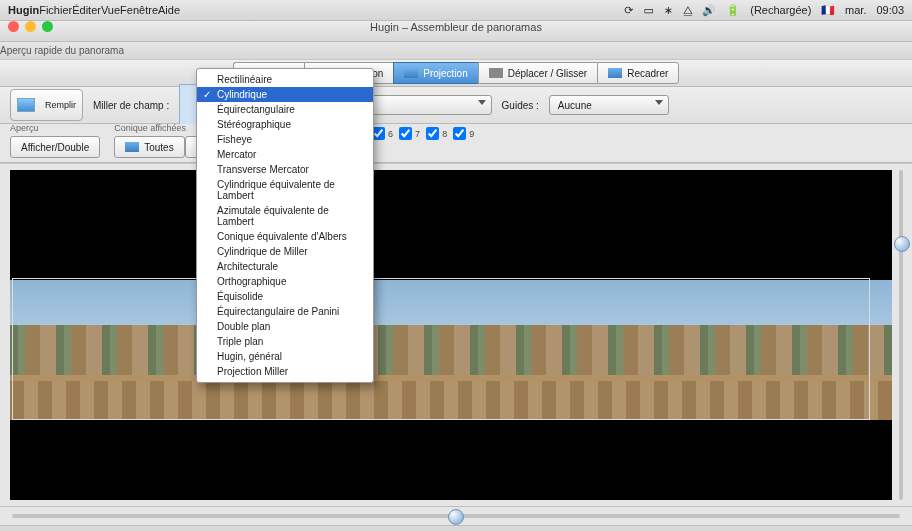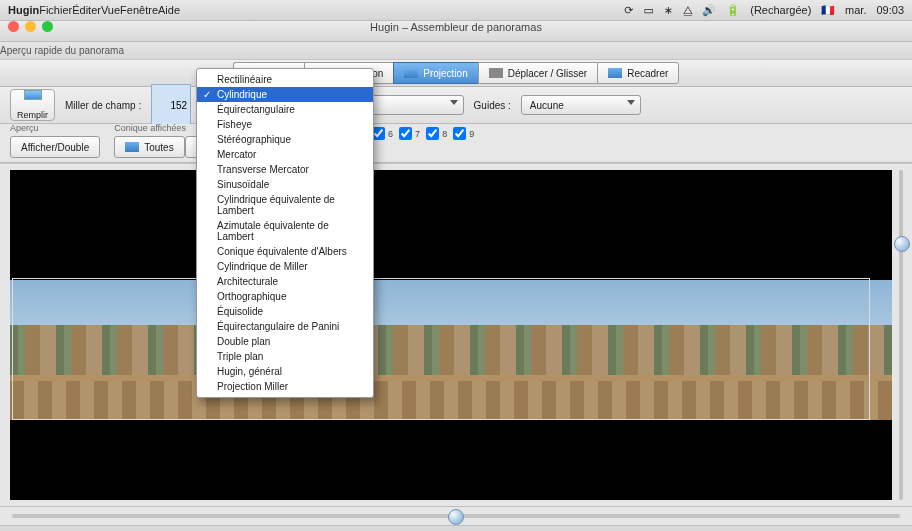--- a/index.html
+++ b/index.html
@@ -12,21 +12,21 @@
 .tl{width:11px;height:11px;border-radius:50%}
 .subtitle{height:17px;background:linear-gradient(#e6e6e6,#d8d8d8);display:flex;align-items:center;justify-content:flex-start;font-size:10px;color:#555;border-bottom:1px solid #c7c7c7}
 .tabbar{height:26px;background:linear-gradient(#f0f0f0,#dcdcdc);display:flex;align-items:center;justify-content:center;gap:0;border-bottom:1px solid #b8b8b8}
 .tab{display:flex;align-items:center;gap:5px;height:20px;padding:0 10px;border:1px solid #9a9a9a;background:linear-gradient(#fdfdfd,#e8e8e8);font-size:10px;border-right-width:0}
 .tab:first-child{border-top-left-radius:3px;border-bottom-left-radius:3px}
 .tab:last-child{border-right-width:1px;border-top-right-radius:3px;border-bottom-right-radius:3px}
 .tab.active{background:linear-gradient(#7db9f0,#4a8fd6);color:#fff;border-color:#356fa5}
 .tabicon{width:14px;height:10px;background:#888;display:inline-block}
 .tabicon.blue{background:linear-gradient(#6ab0ee,#3d7fc4)}
 .toolbar{height:36px;background:linear-gradient(#eee,#e0e0e0);display:flex;align-items:center;padding:0 10px;gap:10px;border-bottom:1px solid #bcbcbc;position:relative}
-.btn{display:flex;flex-direction:column;align-items:center;justify-content:flex-start;height:30px;padding:0 6px;border:1px solid #a8a8a8;border-radius:4px;background:linear-gradient(#fefefe,#e4e4e4);font-size:9px;gap:10px}
+.btn{display:flex;flex-direction:row;align-items:center;justify-content:flex-start;height:30px;padding:0 6px;border:1px solid #a8a8a8;border-radius:4px;background:linear-gradient(#fefefe,#e4e4e4);font-size:9px;gap:10px}
 .btn .ico{width:18px;height:14px;background:linear-gradient(#87c6ff,#4a8fd6);border:1px solid #7aa;box-sizing:border-box}
 .label{font-size:10px}
 input[type=text]{height:16px;width:32px;border:1px solid #8faed0;border-radius:0;font-size:10px;text-align:right;padding:12px 3px;background:#cfe2f6}
 .select{height:18px;border:1px solid #9a9a9a;border-radius:3px;background:linear-gradient(#fdfdfd,#e2e2e2);font-size:10px;padding:0 20px 0 8px;display:flex;align-items:center;position:relative}
 .select::after{content:"";position:absolute;right:5px;top:4px;width:0;height:0;border-left:4px solid transparent;border-right:4px solid transparent;border-top:5px solid #555}
 .secondrow{height:34px;display:flex;align-items:flex-end;padding:0 10px 4px;gap:14px;background:#e7e7e7;border-bottom:1px solid #b8b8b8;position:relative}
 .secondrow .group{display:flex;flex-direction:column;gap:3px}
 .secondrow .grouplabel{font-size:9px;color:#666}
 .pillbtn{height:20px;padding:0 10px;border:1px solid #9a9a9a;border-radius:3px;background:linear-gradient(#fdfdfd,#e6e6e6);font-size:10px;display:flex;align-items:center;gap:5px}
 .canvasarea{position:relative;background:#e6e6e6;height:342px;border-top:1px solid #c9c9c9;border-bottom:1px solid #c0c0c0}
@@ -212,25 +212,24 @@
 </div>
 
 <div class="status">
   <span>152,0 × 34,0</span>
 </div>
 
 <div class="dropdown" id="projdd">
     <div class="item">Rectilinéaire</div>
     <div class="item sel-item">Cylindrique</div>
     <div class="item">Équirectangulaire</div>
+    <div class="item">Stéréographique</div>
     <div class="item">Fisheye</div>
-    <div class="item">Stéréographique</div>
     <div class="item">Mercator</div>
     <div class="item">Transverse Mercator</div>
-    <div class="item">Sinusoïdale</div>
     <div class="item">Cylindrique équivalente de Lambert</div>
     <div class="item">Azimutale équivalente de Lambert</div>
     <div class="item">Conique équivalente d'Albers</div>
     <div class="item">Cylindrique de Miller</div>
     <div class="item">Architecturale</div>
     <div class="item">Orthographique</div>
     <div class="item">Équisolide</div>
     <div class="item">Équirectangulaire de Panini</div>
     <div class="item">Double plan</div>
     <div class="item">Triple plan</div>

